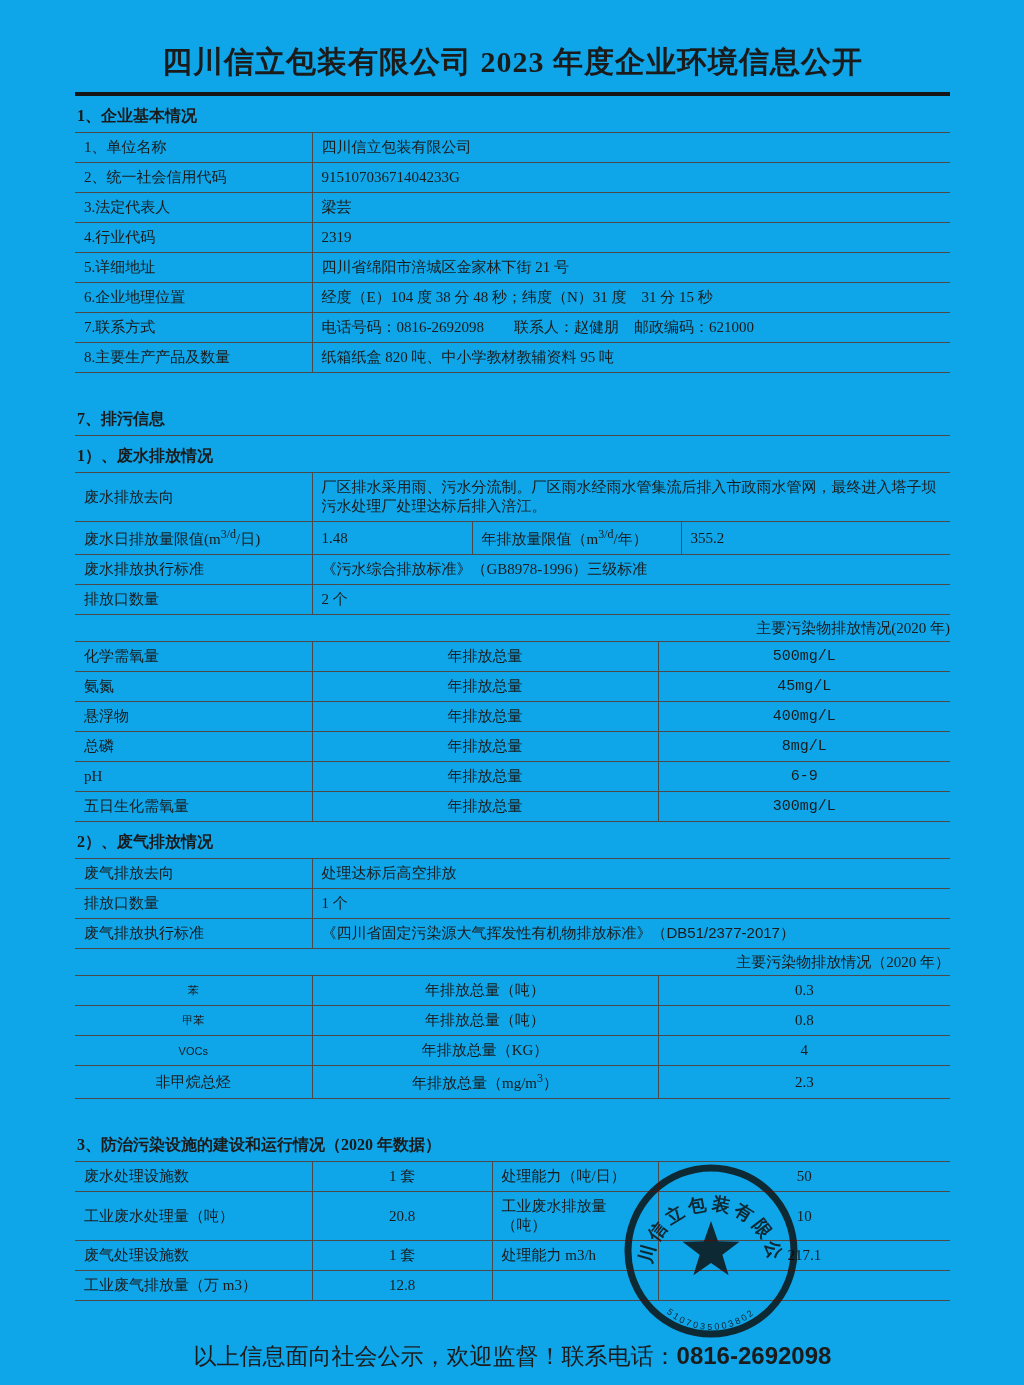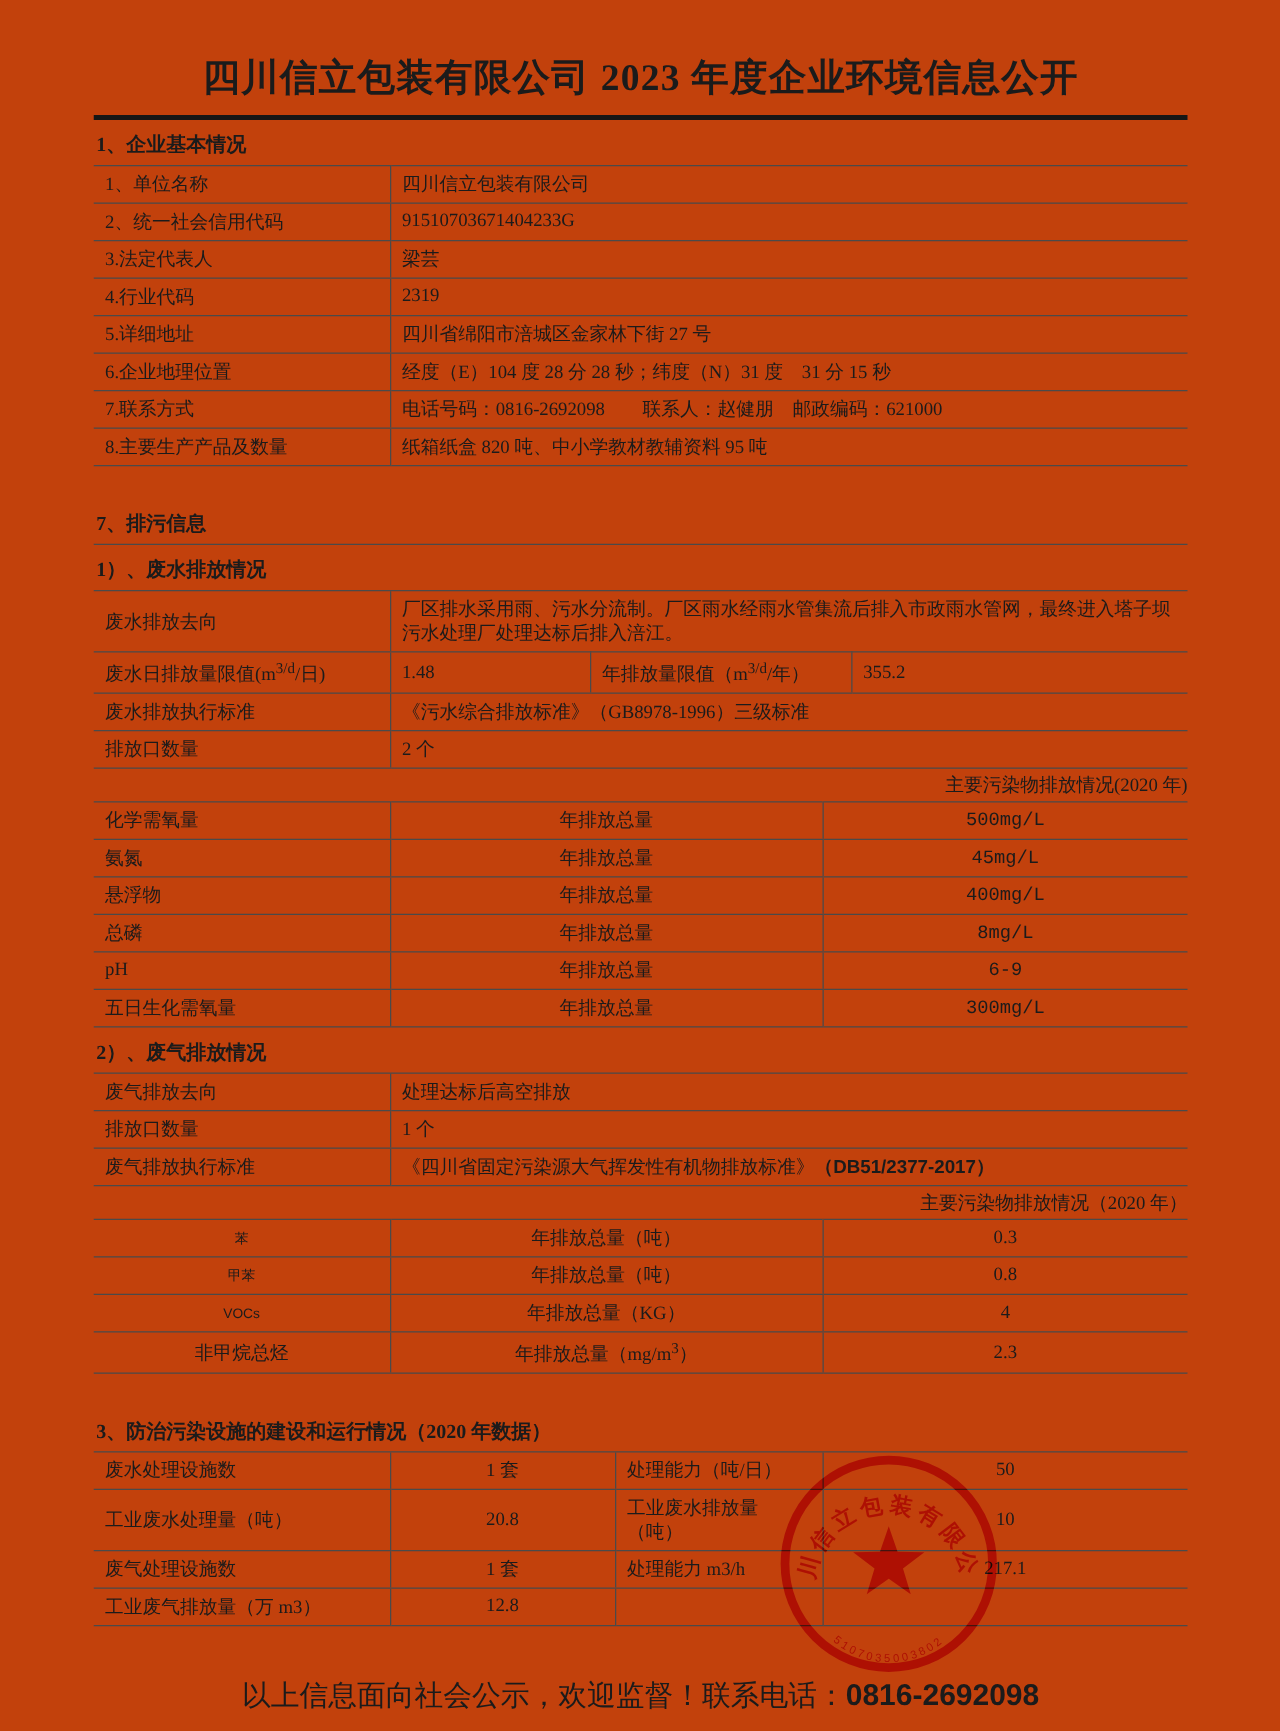--- a/index.html
+++ b/index.html
@@ -1,18 +1,18 @@
 <!DOCTYPE html>
 <html><head>
 <meta charset="utf-8">
 <style>
   * { margin:0; padding:0; box-sizing:border-box; }
   html,body { background:#ffffff; }
   .page {
-    position:relative; width:1024px; height:1385px; background:#c2410c;
+    position:relative; width:1024px; height:1385px; background:#0ea5e9;
     font-family:"Liberation Serif","DejaVu Serif",serif; color:#1b1b1b;
     overflow:hidden;
   }
   .content { position:absolute; left:75px; top:0; width:875px; }
 
   .doc-title { margin-top:42px; text-align:center; font-size:30px; font-weight:bold; letter-spacing:1px; }
   .title-rule { margin-top:9px; border-bottom:4px solid #161616; }
 
   .sec-heading { font-size:16px; font-weight:bold; padding:10px 2px 5px 2px; }
   .sec-heading.ruled { border-bottom:1px solid #4a4a4a; }
@@ -20,21 +20,21 @@
 
   table { width:875px; border-collapse:collapse; table-layout:fixed; border-top:1px solid #4a4a4a; }
   td {
     border-bottom:1px solid #4a4a4a; border-left:1px solid #4a4a4a;
     font-size:15px; padding:5px 9px; height:28px; vertical-align:middle;
     overflow:hidden;
   }
   td:first-child { border-left:none; }
   .center { text-align:center; }
   .val-sans { font-family:Liberation Mono, monospace; font-size:15px; }
-  .bold-sans { font-family:"Liberation Sans","DejaVu Sans",sans-serif; font-weight:bold; }
+  .bold-sans { font-family:"Liberation Sans","DejaVu Sans",sans-serif; font-weight:normal; }
   .name-small { font-size:11px; }
   .vocs-name { font-family:"Liberation Sans","DejaVu Sans",sans-serif; font-size:11px; font-weight:normal; }
   sup { font-size:12px; }
 
   .tbl-caption { text-align:right; font-size:15px; padding:4px 0 3px 0; }
 
   .footer { margin-top:40px; text-align:center; font-size:23px; white-space:nowrap; }
   .footer .phone { font-family:"Liberation Sans","DejaVu Sans",sans-serif; font-weight:bold; font-size:24px; }
 
   .stamp {
@@ -73,25 +73,25 @@
         <tr>
           <td>3.法定代表人</td>
           <td>梁芸</td>
         </tr>
         <tr>
           <td>4.行业代码</td>
           <td>2319</td>
         </tr>
         <tr>
           <td>5.详细地址</td>
-          <td>四川省绵阳市涪城区金家林下街 27 号</td>
+          <td>四川省绵阳市涪城区金家林下街 21 号</td>
         </tr>
         <tr>
           <td>6.企业地理位置</td>
-          <td>经度（E）104 度 28 分 28 秒；纬度（N）31 度　31 分 15 秒</td>
+          <td>经度（E）104 度 38 分 48 秒；纬度（N）31 度　31 分 15 秒</td>
         </tr>
         <tr>
           <td>7.联系方式</td>
           <td>电话号码：0816-2692098　　联系人：赵健朋　邮政编码：621000</td>
         </tr>
         <tr>
           <td>8.主要生产产品及数量</td>
           <td>纸箱纸盒 820 吨、中小学教材教辅资料 95 吨</td>
         </tr>
       </tbody>

